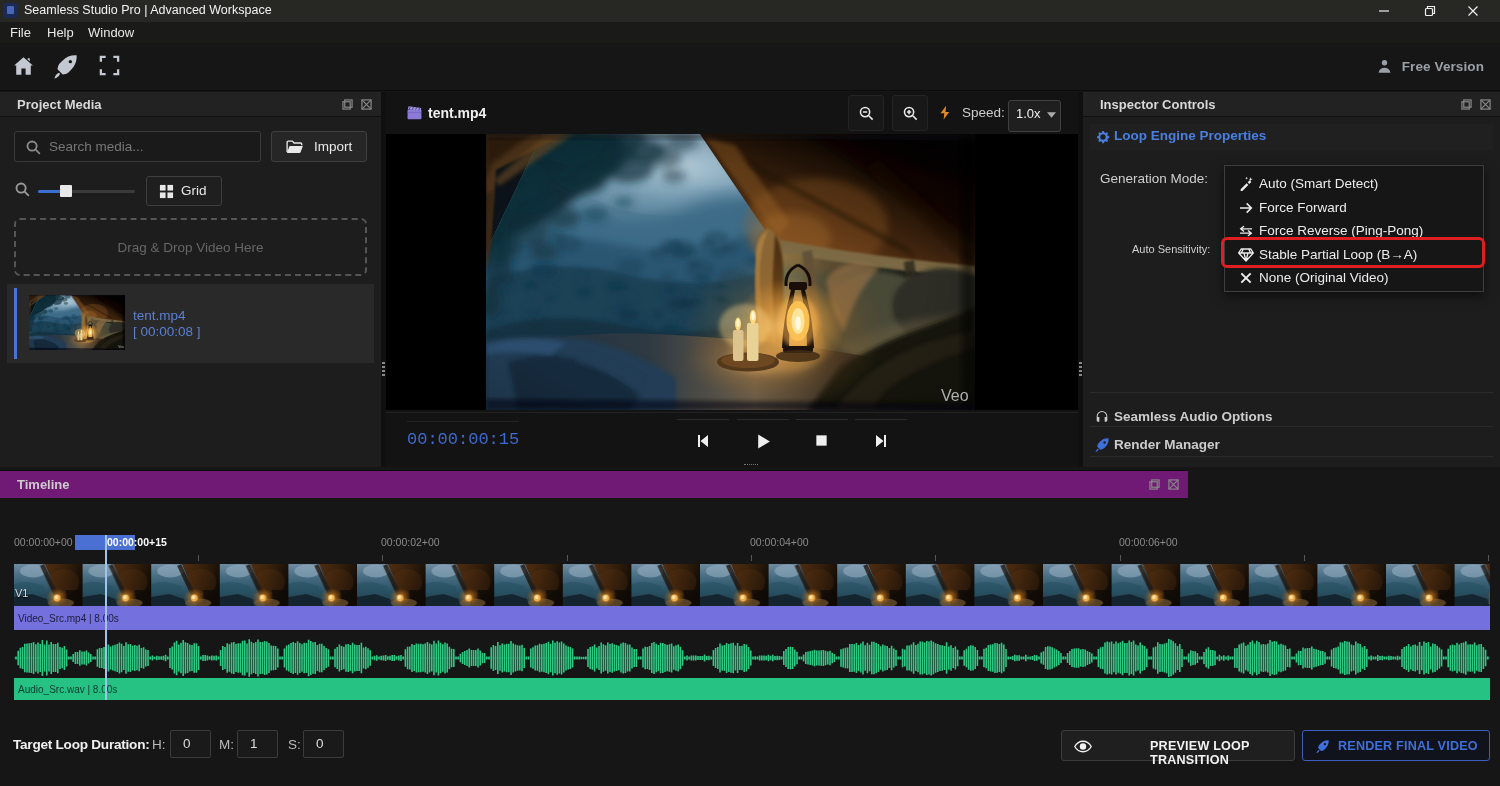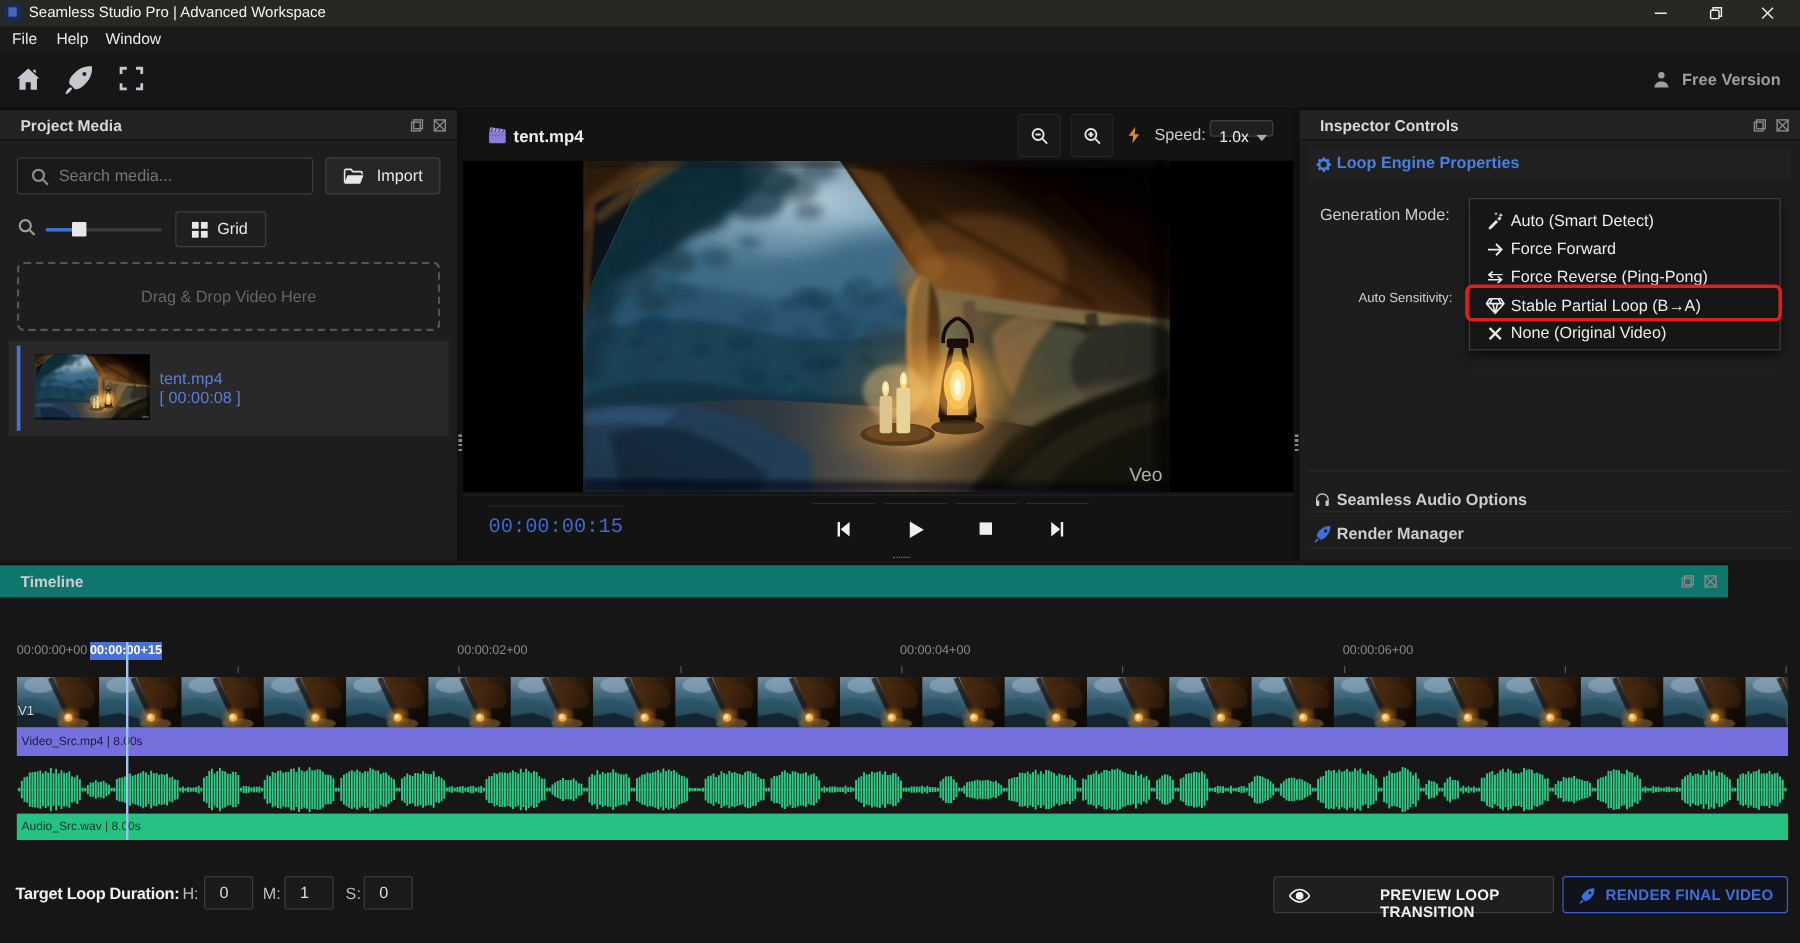--- a/index.html
+++ b/index.html
@@ -46,21 +46,21 @@
 #mediarow .bar { position:absolute; left:7px; top:4px; width:3px; height:71px; background:#4a72d8; }
 #mediathumb { position:absolute; left:22px; top:11px; width:96px; height:55px; background:#203346; overflow:hidden; }
 #medianame { position:absolute; left:126px; top:24px; font-size:13.5px; color:#5b7fd4; }
 #mediadur { position:absolute; left:126px; top:40px; font-size:13.5px; color:#5b7fd4; }
 
 
 #prevhead { position:absolute; left:0; top:0; right:0; height:42px; background:#131313; }
 #prevtitle { position:absolute; left:42px; top:13px; font-size:14px; font-weight:bold; color:#f0f0f0; }
 .zoombtn { position:absolute; top:3px; width:36px; height:36px; background:#181818; border:1px solid #242424; border-radius:3px; }
 #speedlbl { position:absolute; left:576px; top:13px; font-size:13.5px; color:#cccccc; }
-#speedbox { position:absolute; left:622px; top:8px; width:53px; height:14px; background:#1f1f1f; border:1px solid #404040; border-radius:3px; }
+#speedbox { position:absolute; left:622px; top:8px; width:53px; height:32px; background:#1f1f1f; border:1px solid #404040; border-radius:3px; }
 #speedbox span { position:absolute; left:7px; top:5px; font-size:13px; color:#eee; }
 #videoarea { position:absolute; left:0; top:42px; width:692px; height:276px; background:#000; }
 #transport { position:absolute; left:0; top:320px; width:692px; height:55px; background:#131313; border-top:1px solid #222; }
 #timecode { position:absolute; left:21px; top:17px; font-family:"Liberation Mono", monospace; font-size:17px; color:#3e6ad0; }
 .tbtn { position:absolute; top:6px; width:52px; height:40px; border-top:1px solid #2c2c2c; }
 .tbtn svg { position:absolute; left:18px; top:13px; }
 
 
 #lep { position:absolute; left:7px; top:32px; width:403px; height:26px; background:#202020; }
 #lep span { position:absolute; left:24px; top:4px; color:#4a7fe0; font-weight:bold; font-size:13.5px; }
@@ -71,25 +71,25 @@
 .ditem .txt { position:absolute; left:34px; top:4px; font-size:13.5px; color:#ececec; }
 .ditem .ic { position:absolute; left:13px; top:4px; width:16px; height:16px; color:#ececec; }
 #redbox { position:absolute; left:138px; top:145px; width:264px; height:31px; border:3px solid #dd1f1f; border-radius:6px; }
 .rsec { position:absolute; left:7px; width:403px; height:28px; border-top:1px solid #2a2a2a; }
 .rsec span { position:absolute; left:24px; top:6px; font-size:13.5px; font-weight:bold; color:#cccccc; }
 
 
 .vsplit { position:absolute; top:92px; width:5px; height:375px; background:#101010; }
 
 
-#tlhead { position:absolute; left:0; top:470px; width:1440px; height:28px; background:#0f766e; border-top:1px solid #0c0c0c; }
+#tlhead { position:absolute; left:0; top:470px; width:1188px; height:28px; background:#701a75; border-top:1px solid #0c0c0c; }
 #tlhead .ptitle { position:absolute; left:17px; top:6px; font-size:13px; font-weight:bold; color:#cccccc; }
 #tlbody { position:absolute; left:0; top:498px; width:1500px; height:288px; background:#161616; }
 .rlabel { position:absolute; top:38px; font-size:10.5px; color:#8a8a8a; }
-#rsel { position:absolute; left:75px; top:37px; width:60px; height:15px; background:#4a70d4; color:#fff; font-size:10.5px; font-weight:bold; text-align:center; line-height:15px; }
+#rsel { position:absolute; left:75px; top:37px; width:60px; height:15px; background:#4a70d4; color:#fff; font-size:10.5px; font-weight:bold; text-align:center; line-height:15px;padding-left:32px; }
 .rtick { position:absolute; top:57px; width:1px; height:6px; background:#555; }
 #v1track { position:absolute; left:14px; top:66px; width:1476px; height:42px; background:#0c1622; overflow:hidden; }
 #v1lbl { position:absolute; left:15px; top:89px; font-size:11px; color:#dddddd; text-shadow:0 1px 2px #000; }
 #vbar { position:absolute; left:14px; top:108px; width:1476px; height:24px; background:#7470dd; }
 #vbar span { position:absolute; left:4px; top:7px; font-size:10px; color:#1c1c3a; }
 #wave { position:absolute; left:14px; top:139px; width:1476px; height:41px; }
 #abar { position:absolute; left:14px; top:180px; width:1476px; height:22px; background:#25c284; }
 #abar span { position:absolute; left:4px; top:6px; font-size:10px; color:#073a2b; }
 #playhead { position:absolute; left:105px; top:37px; width:1.5px; height:165px; background:#9fc2ee; }
 

